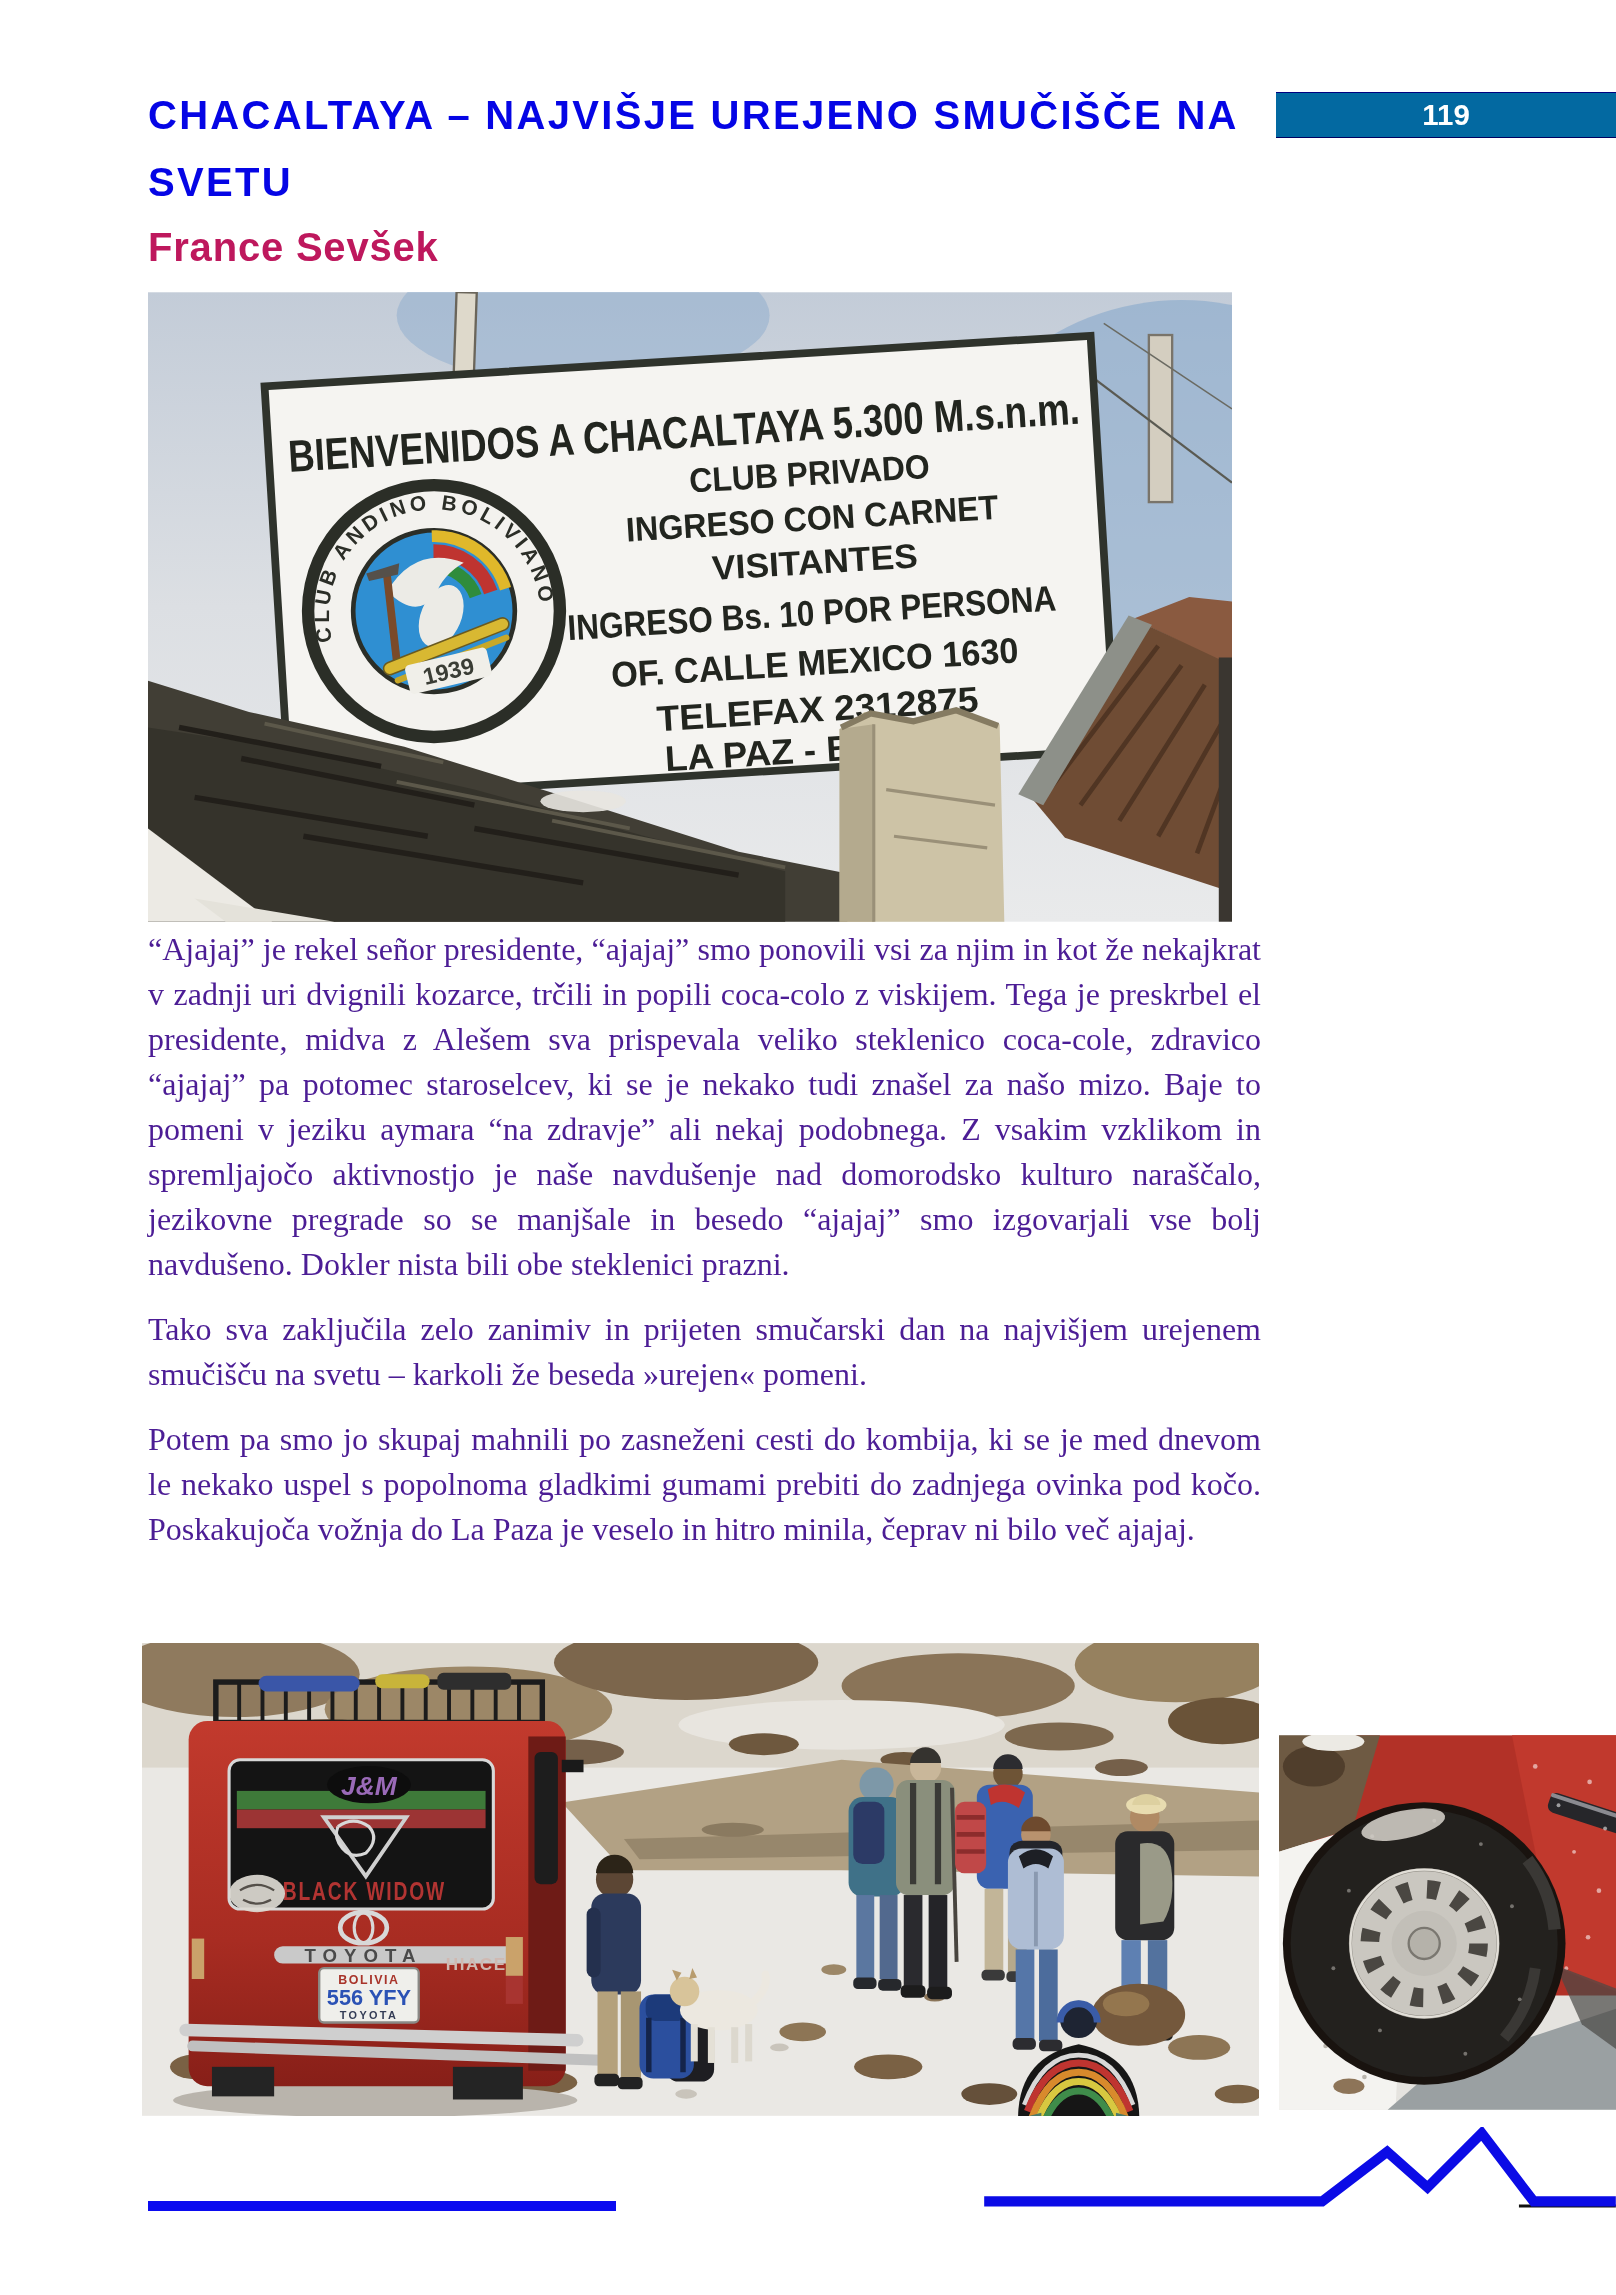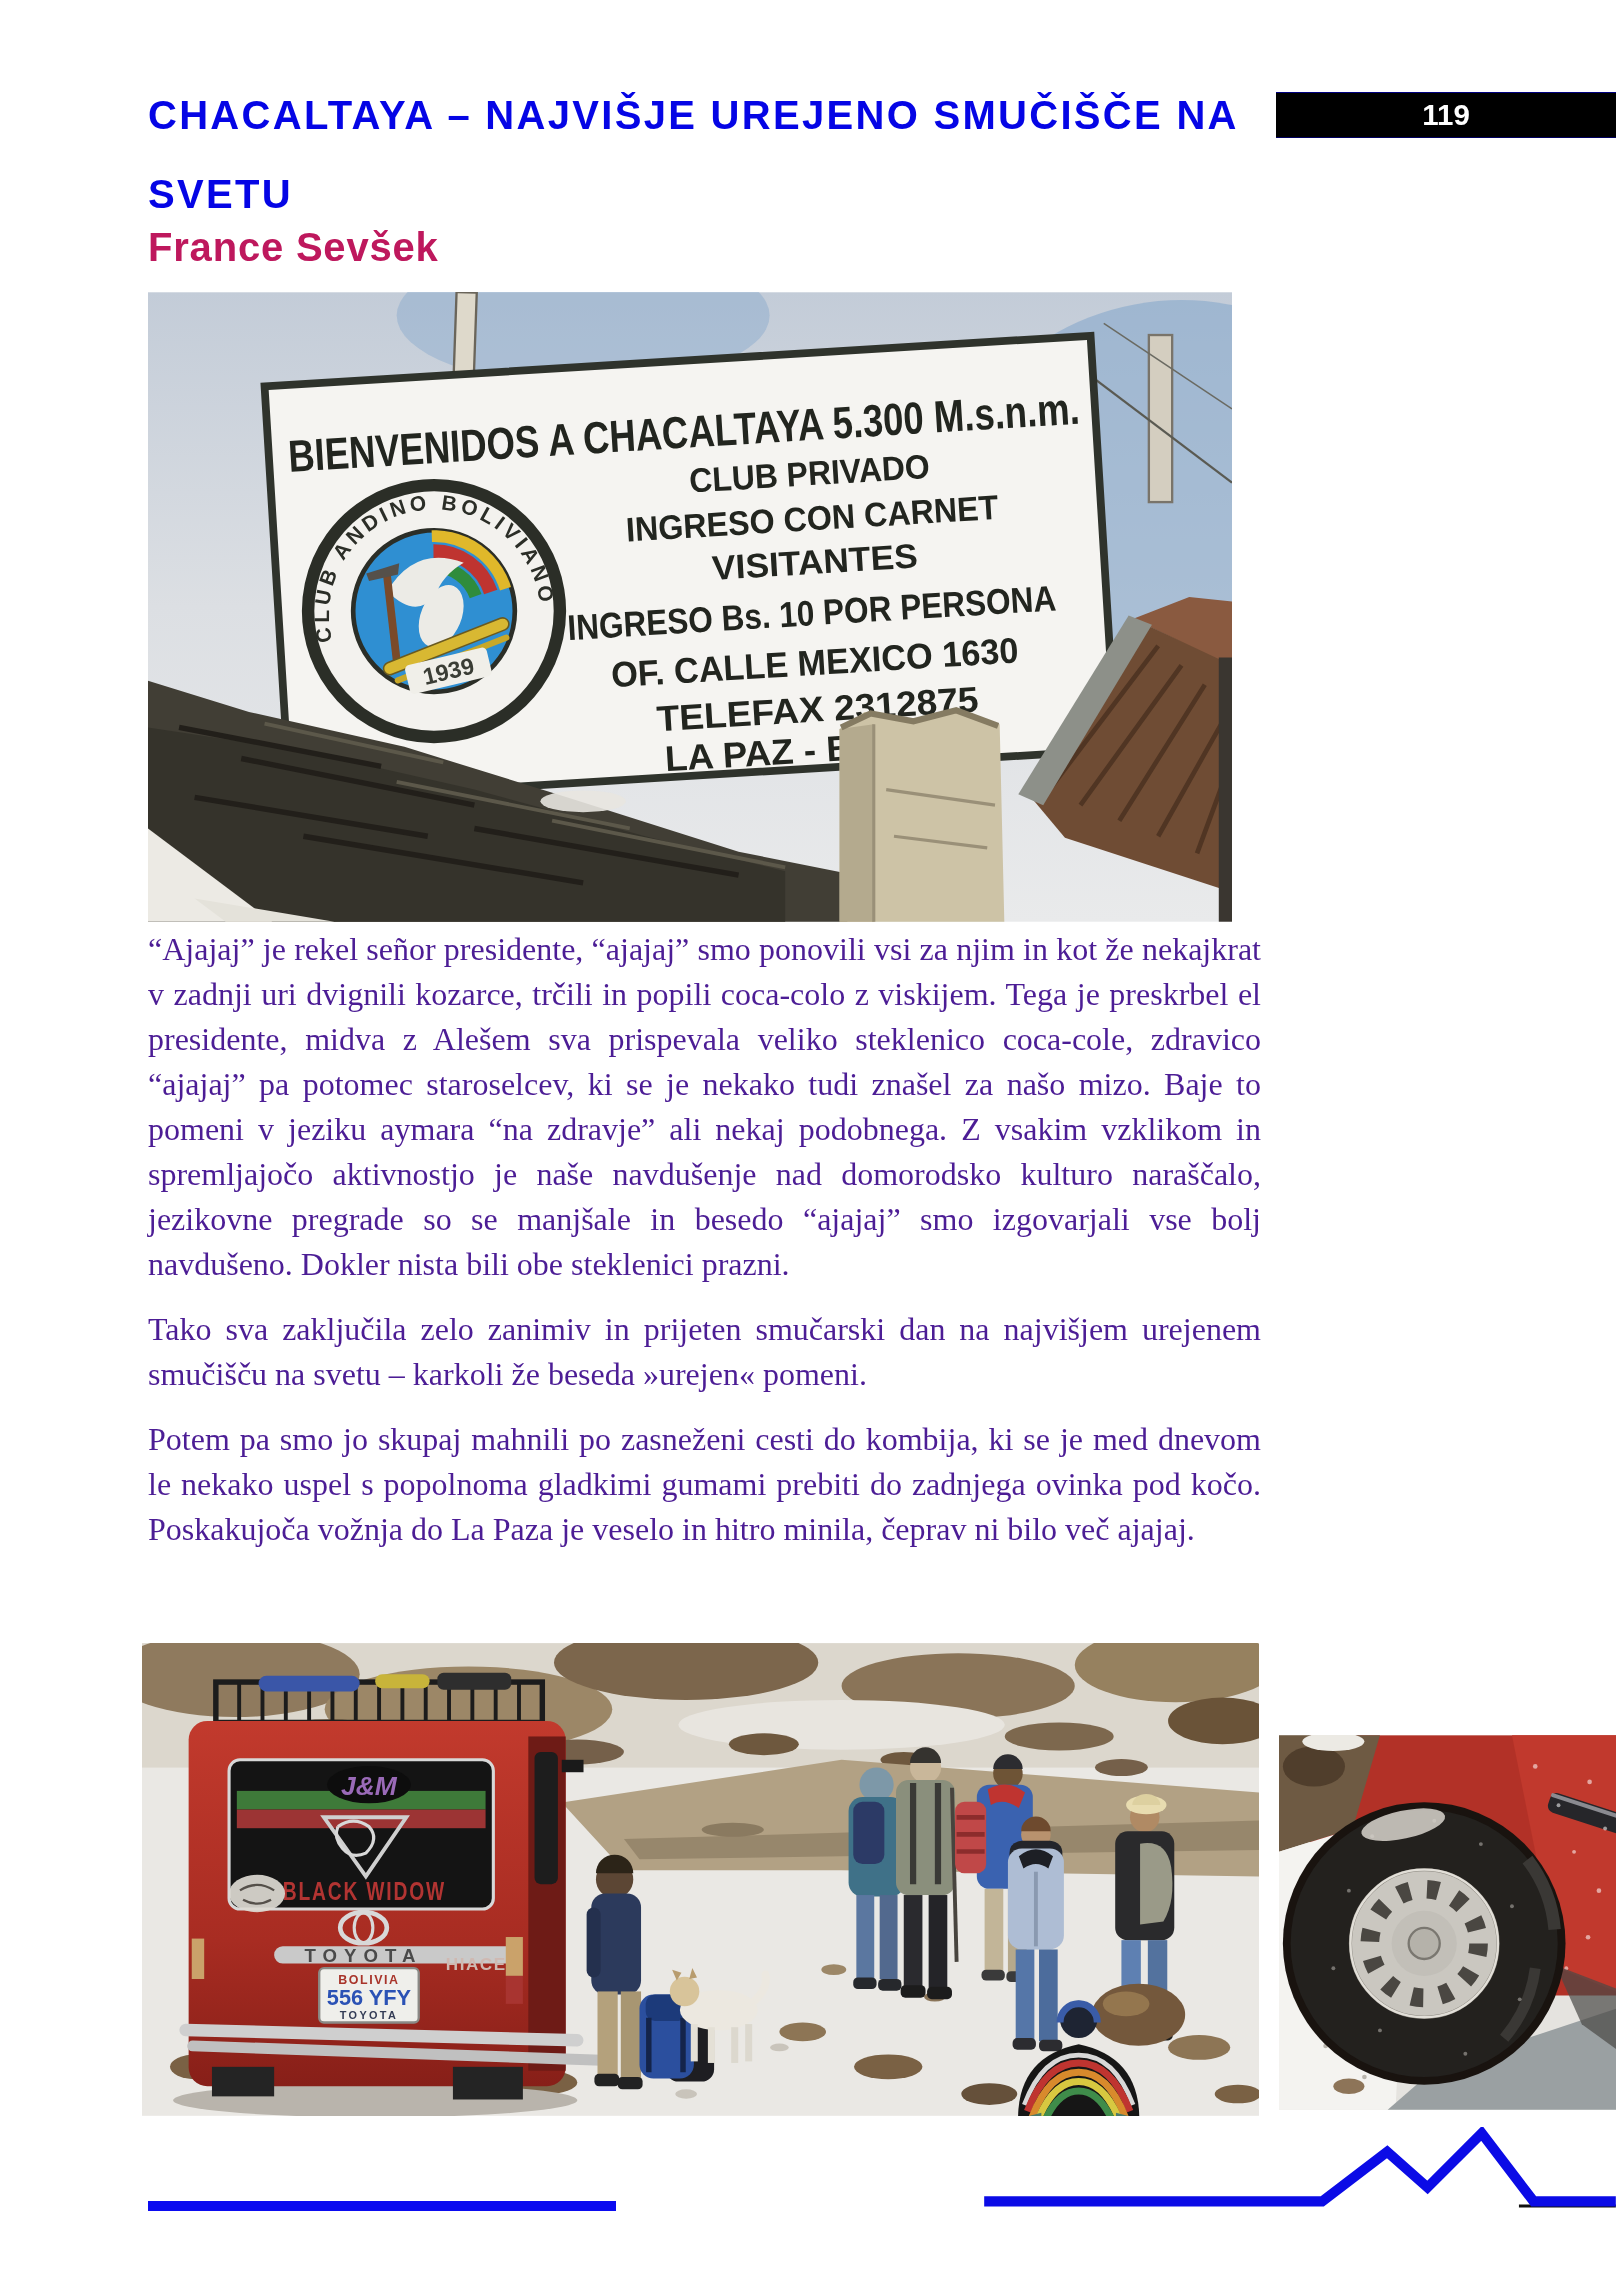--- a/index.html
+++ b/index.html
@@ -1,22 +1,22 @@
 <!DOCTYPE html>
 <html style="font-size:12.4px"><head>
 <meta charset="utf-8">
 <style>
   html,body{margin:0;padding:0;background:#ffffff;}
   .page{position:relative;width:1616px;height:2295px;background:#ffffff;overflow:hidden;
         font-family:"Liberation Sans",sans-serif;border-radius:8px;}
   .title-line{position:absolute;left:148px;color:#0505e5;font-weight:bold;font-size:40px;
         letter-spacing:2.3px;white-space:nowrap;}
   #title1{top:93px;}
-  #title2{top:172px;}
-  .page-bar{position:absolute;left:1276px;top:92px;width:340px;height:44px;background:#000000;
+  #title2{top:160px;}
+  .page-bar{position:absolute;left:1276px;top:92px;width:340px;height:44px;background:#0369a1;
         border-top:1.6px solid #000080;border-bottom:1.6px solid #000060;
         display:flex;align-items:center;justify-content:center;}
   .page-bar span{color:#ffffff;font-weight:bold;font-size:29.5px;}
   .author{position:absolute;left:148px;top:225px;color:#be185d;font-weight:bold;font-size:40px;
         letter-spacing:0.8px;}
   .photo{position:absolute;display:block;}
   #photo-sign{left:148px;top:292px;}
   #photo-van{left:142px;top:1643px;}
   #photo-wheel{left:1279px;top:1735px;}
   .article{position:absolute;left:148px;top:927px;width:1113px;

